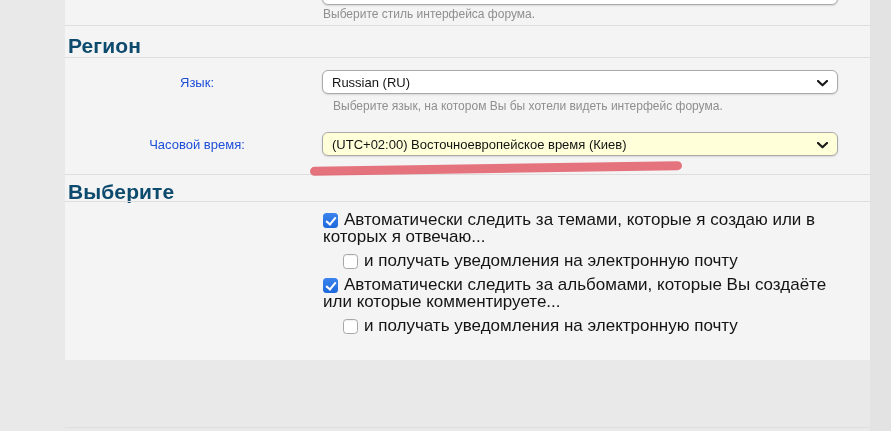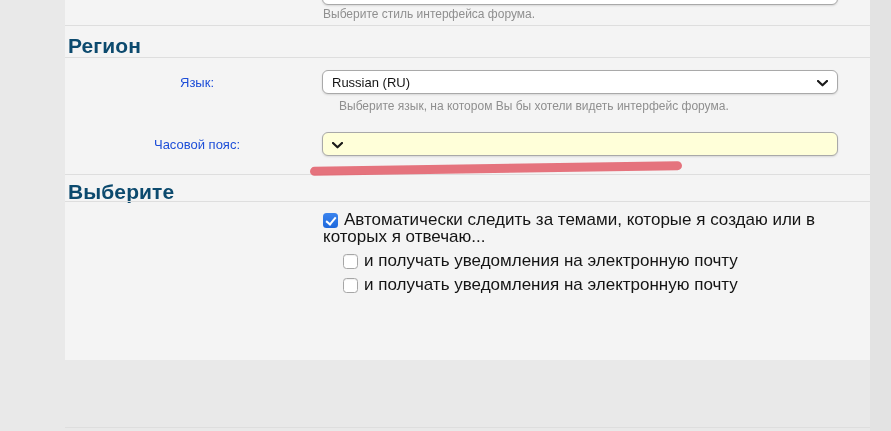--- a/index.html
+++ b/index.html
@@ -48,24 +48,25 @@
 
     <div class="field-label" style="top:75px;">Язык:</div>
     <div class="select" style="top:70px;">
       <span class="val">Russian (RU)</span>
       <span>
         <svg width="11" height="7" viewBox="0 0 11 7">
             <polyline points="1,1 5.5,5.3 10,1" fill="none" stroke="#1a1a1a" stroke-width="2.2" stroke-linecap="round" stroke-linejoin="round"></polyline>
           </svg>
       </span>
     </div>
-    <div class="desc" style="left:274px;top:99px;">Выберите язык, на котором Вы бы хотели видеть интерфейс форума.</div>
+    <div class="desc" style="left:268px;top:99px;">Выберите язык, на котором Вы бы хотели видеть интерфейс форума.</div>
 
-    <div class="field-label" style="top:137px;">Часовой пояс:</div>
+    <div class="field-label" style="top:137px;">Часовой время:</div>
     <div class="select yellow" style="top:132px;">
+      <span class="val">(UTC+02:00) Восточноевропейское время (Киев)</span>
       <span>
         <svg width="11" height="7" viewBox="0 0 11 7">
             <polyline points="1,1 5.5,5.3 10,1" fill="none" stroke="#1a1a1a" stroke-width="2.2" stroke-linecap="round" stroke-linejoin="round"></polyline>
           </svg>
       </span>
     </div>
 
     <div class="divider" style="top:174px;"></div>
 
     <div class="marker" style="background: rgb(226, 92, 103);"></div>
@@ -73,20 +74,23 @@
     <div class="section-heading" style="top:180px;">Выберите</div>
     <div class="divider" style="top:201px;"></div>
 
     <div class="cb-list">
       <div class="cb-row">
         <span class="cb" data-checked="true"></span><span class="cb-label">Автоматически следить за темами, которые я создаю или в которых я отвечаю...</span>
       </div>
       <div class="cb-row sub">
         <span class="cb" data-checked="false"></span><span class="cb-label">и получать уведомления на электронную почту</span>
       </div>
+      <div class="cb-row">
+        <span class="cb" data-checked="true"></span><span class="cb-label">Автоматически следить за альбомами, которые Вы создаёте или которые комментируете...</span>
+      </div>
       <div class="cb-row sub">
         <span class="cb" data-checked="false"></span><span class="cb-label">и получать уведомления на электронную почту</span>
       </div>
       <div class="cb-row sub">
         
       </div>
     </div>
 
     <div class="divider" style="top:427px;"></div>
   </div>

